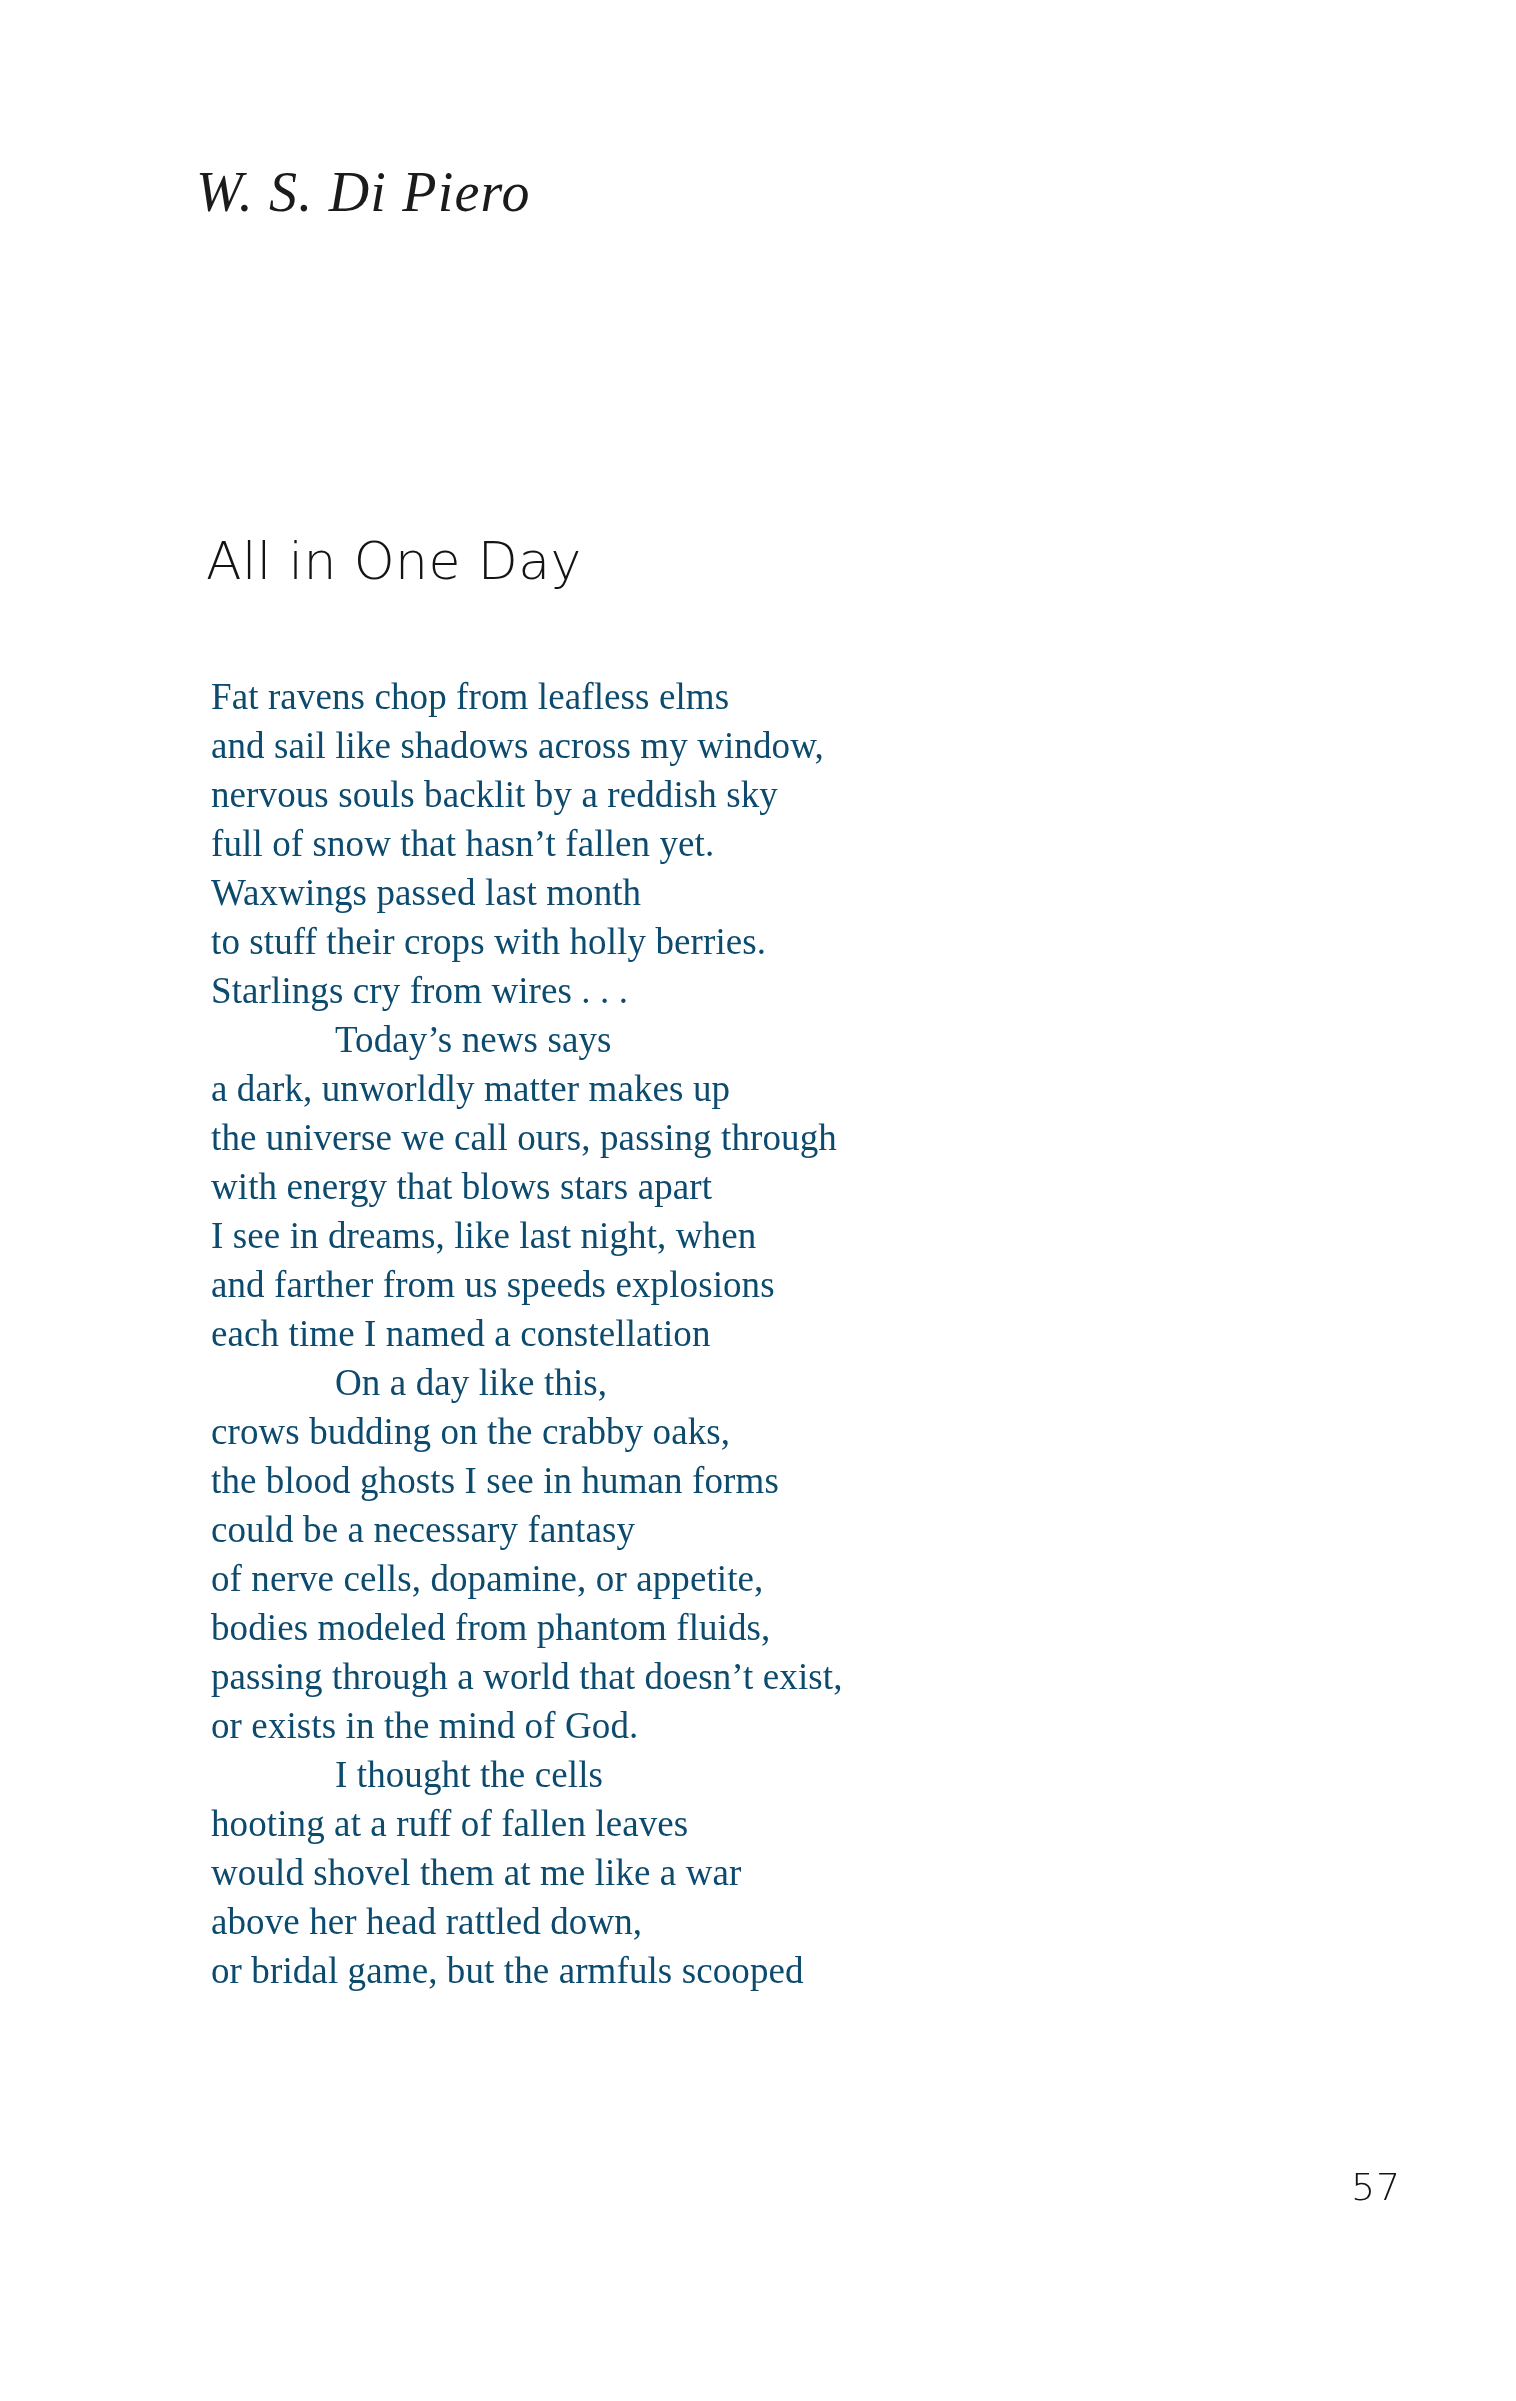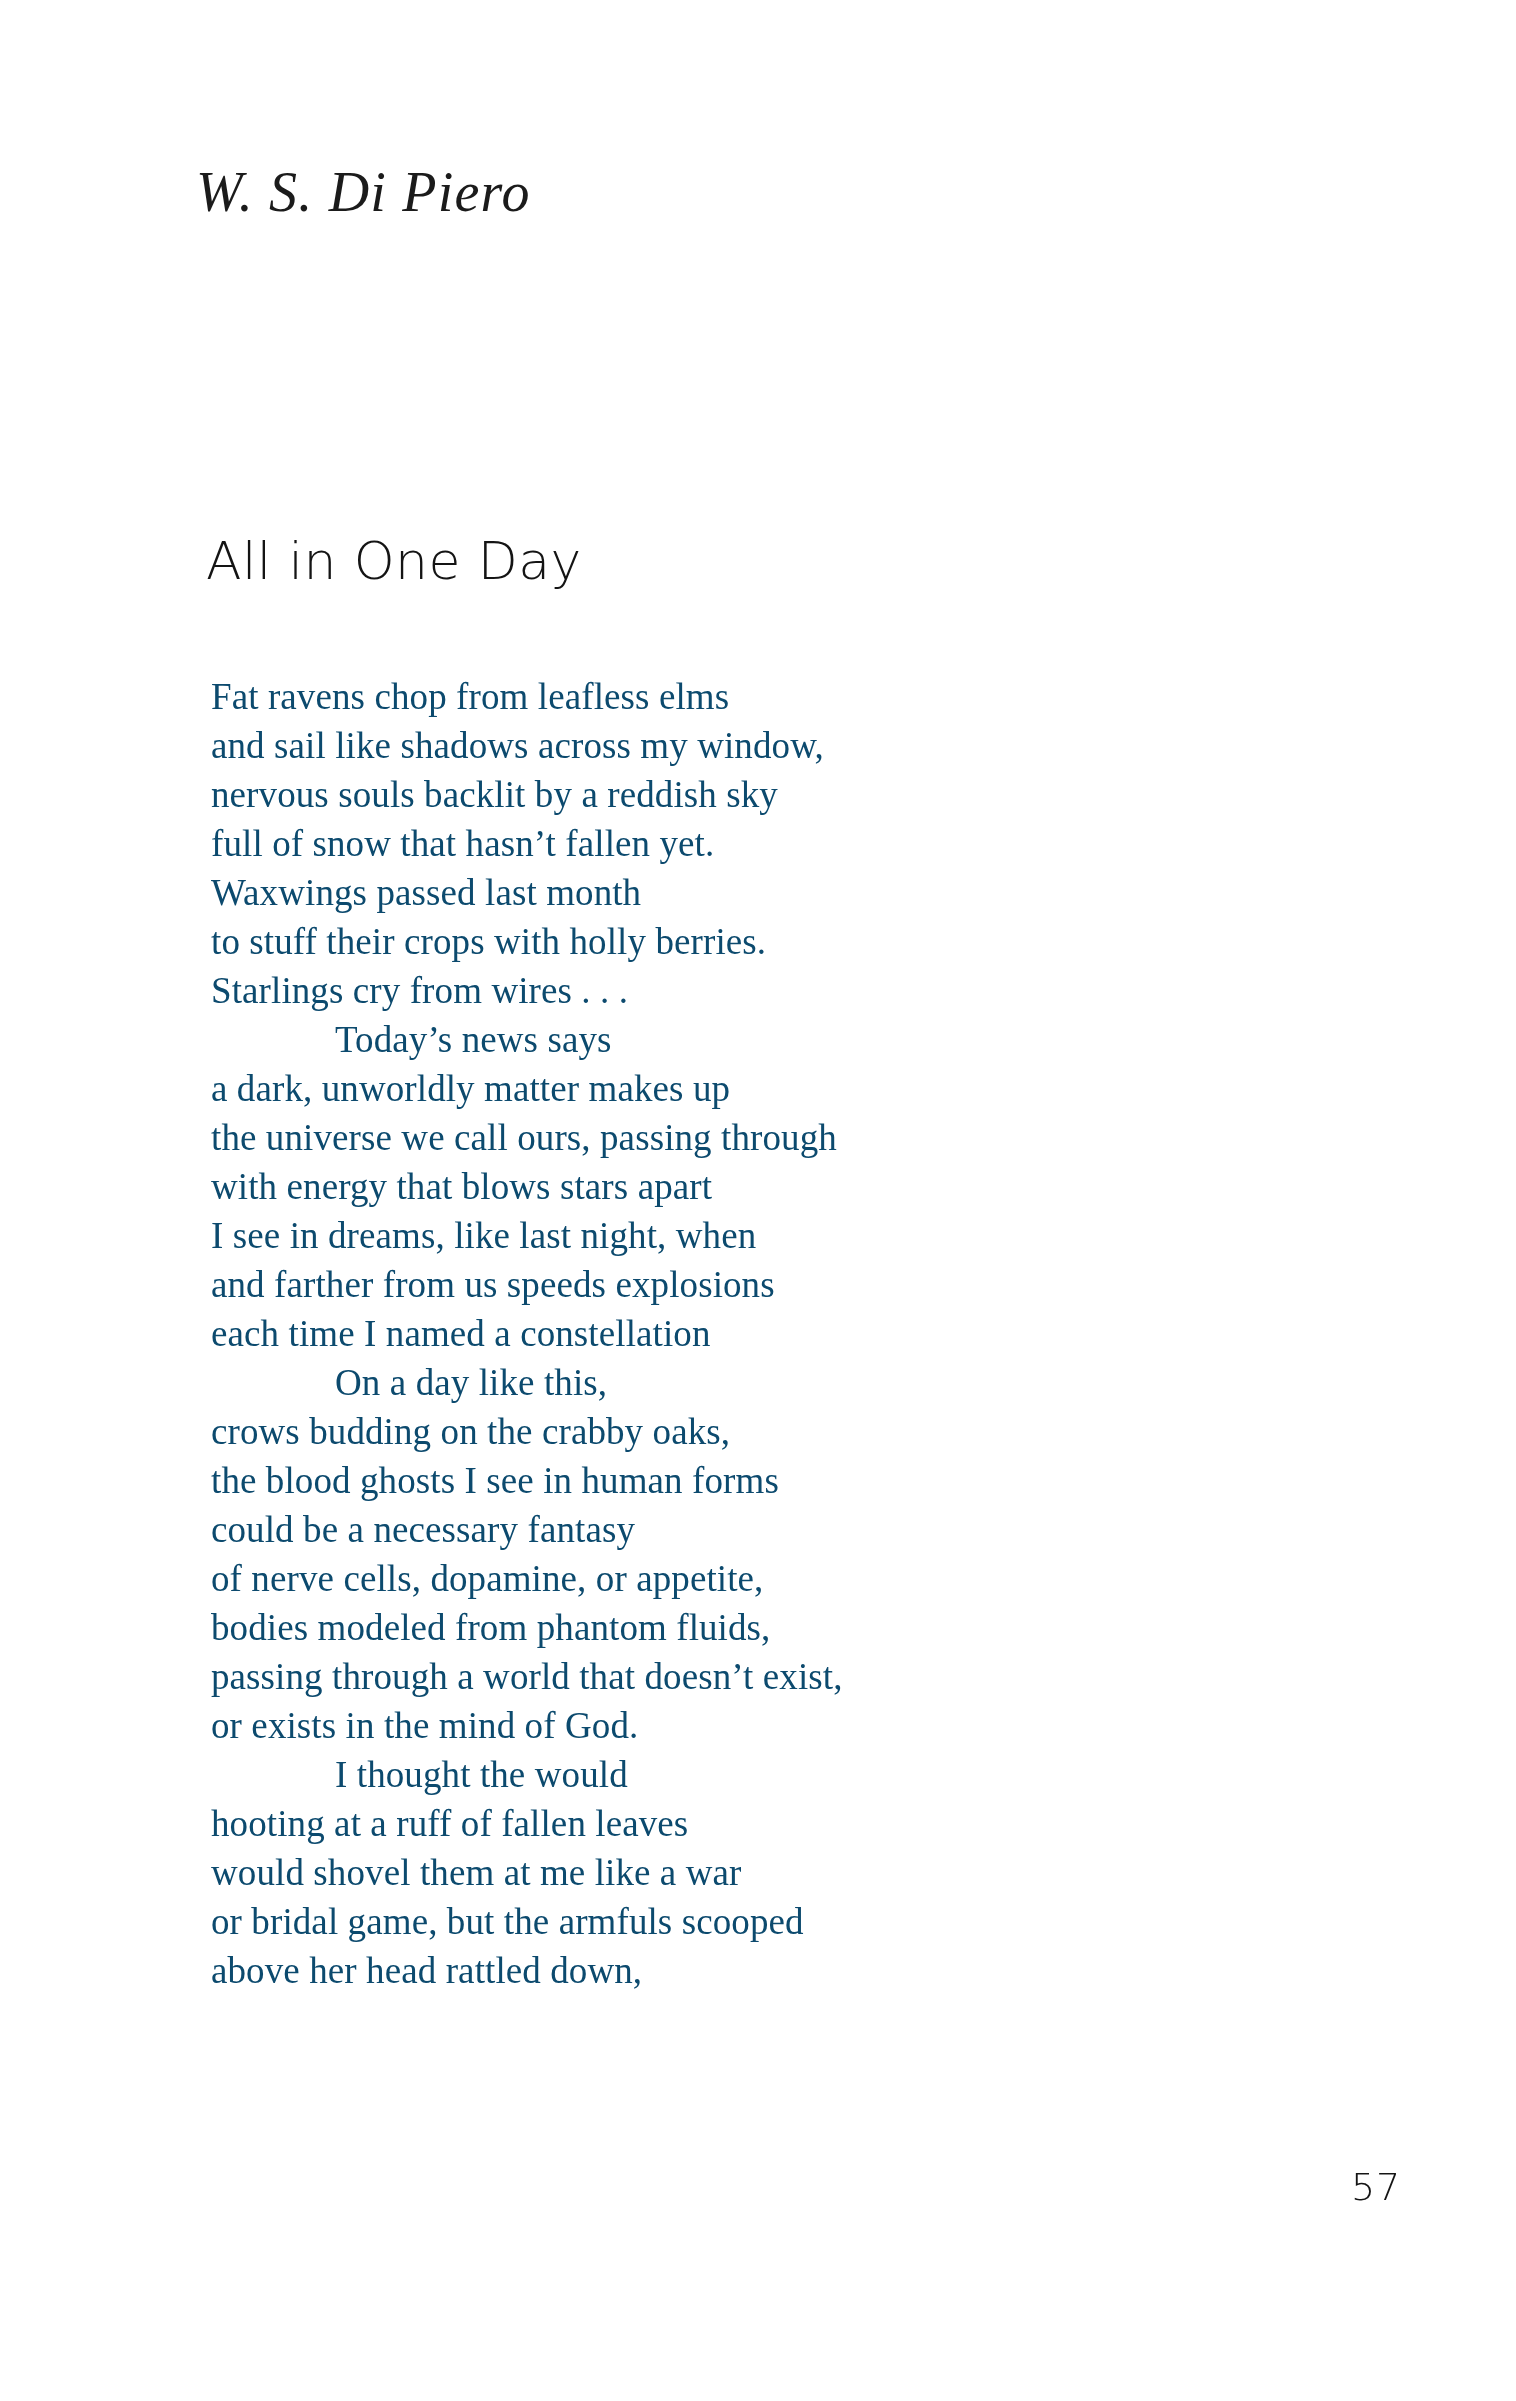--- a/index.html
+++ b/index.html
@@ -108,23 +108,23 @@
       <div class="poem-line">and farther from us speeds explosions</div>
       <div class="poem-line">each time I named a constellation</div>
       <div class="poem-line indent">On a day like this,</div>
       <div class="poem-line">crows budding on the crabby oaks,</div>
       <div class="poem-line">the blood ghosts I see in human forms</div>
       <div class="poem-line">could be a necessary fantasy</div>
       <div class="poem-line">of nerve cells, dopamine, or appetite,</div>
       <div class="poem-line">bodies modeled from phantom fluids,</div>
       <div class="poem-line">passing through a world that doesn’t exist,</div>
       <div class="poem-line">or exists in the mind of God.</div>
-      <div class="poem-line indent">I thought the would</div>
+      <div class="poem-line indent">I thought the cells</div>
       <div class="poem-line">hooting at a ruff of fallen leaves</div>
       <div class="poem-line">would shovel them at me like a war</div>
+      <div class="poem-line">above her head rattled down,</div>
       <div class="poem-line">or bridal game, but the armfuls scooped</div>
-      <div class="poem-line">above her head rattled down,</div>
     </div>
 
   <div id="page-number">57</div>
 
 </div>
 
 
 </body></html>

